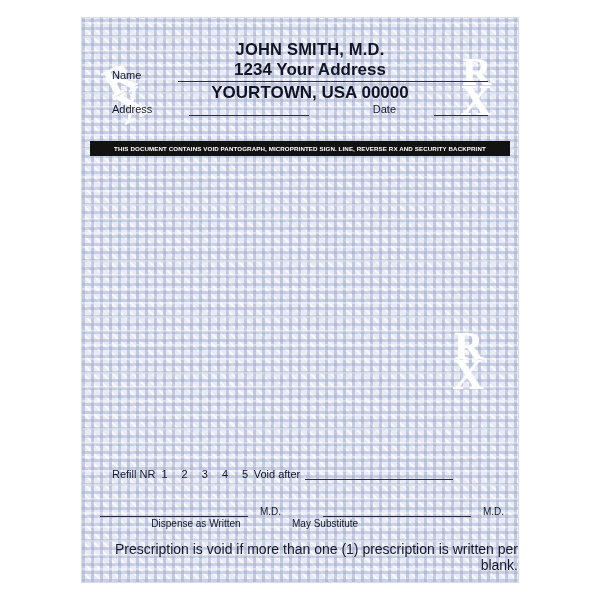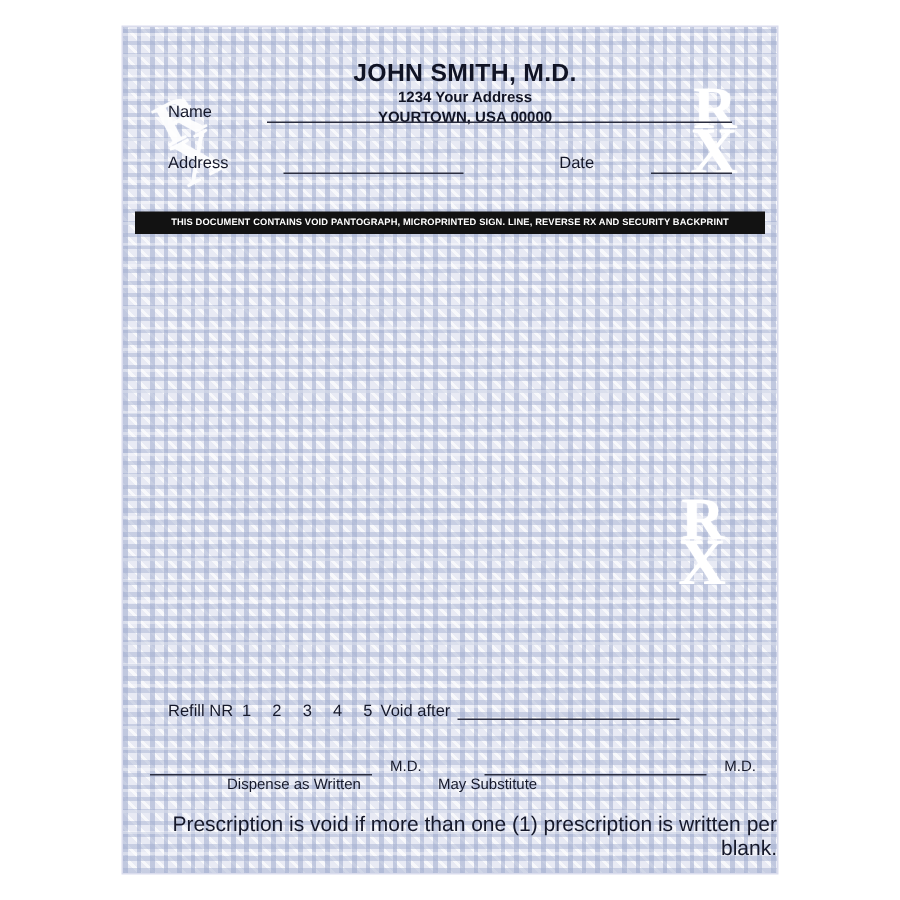--- a/index.html
+++ b/index.html
@@ -71,21 +71,21 @@
     color: #111425;
     margin-left: 20px;
   }
   .doc-name {
     font-size: 16.5px;
     font-weight: bold;
     letter-spacing: 0.2px;
     line-height: 1.15;
   }
   .doc-line {
-    font-size: 10px;
+    font-size: 17px;
     font-weight: bold;
     line-height: 1.35;
   }
 
   
   .rx-mark {
     position: absolute;
     color: #ffffff;
     font-family: "Liberation Serif", serif;
     font-weight: bold;

